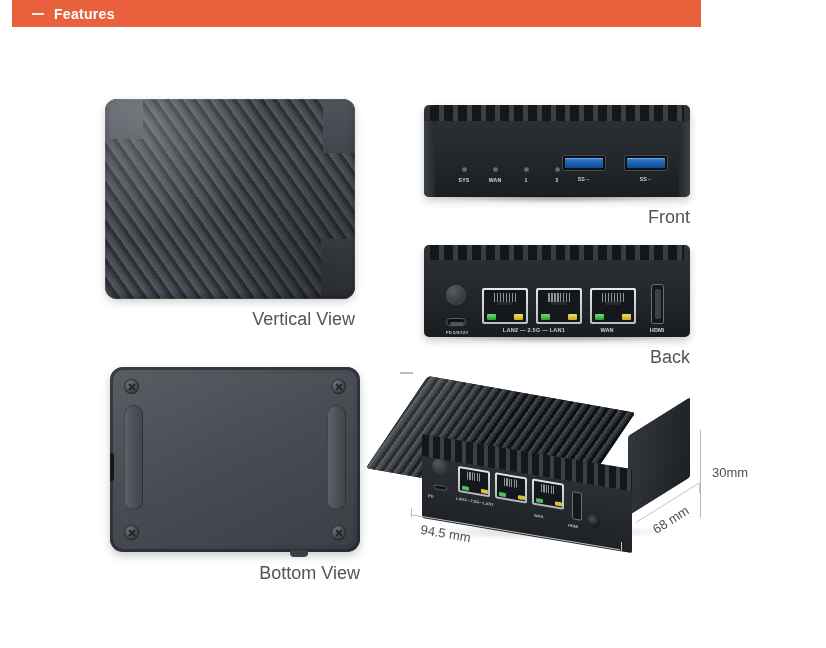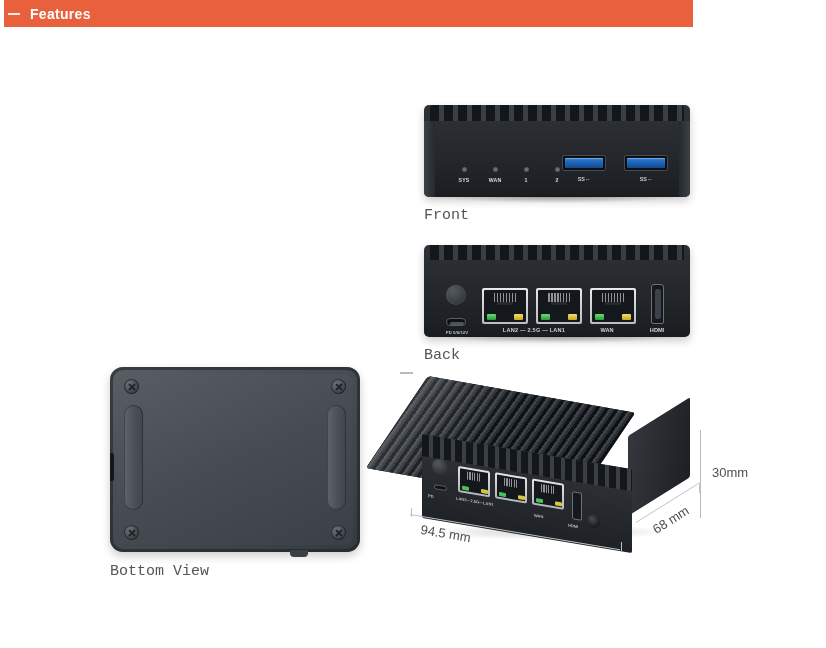--- a/index.html
+++ b/index.html
@@ -6,25 +6,25 @@
   html, body {
     margin: 0; padding: 0;
     width: 826px; height: 648px;
     background: #ffffff;
     font-family: "Liberation Sans", sans-serif;
     overflow: hidden;
   }
 
   
   .header-bar {
-    position: absolute; left: 4px; top: 0;
+    position: absolute; left: 12px; top: 0;
     width: 689px; height: 27px;
     background: #e8613c;
     display: flex; align-items: center;
-    padding-left: 4px;
+    padding-left: 20px;
   }
   .collapse-icon {
     width: 12px; height: 2px;
     background: #fde8df;
     margin-right: 10px;
     flex: 0 0 auto;
   }
   .header-title {
     color: #ffffff;
     font-size: 14px;
@@ -32,24 +32,24 @@
     letter-spacing: 0.3px;
   }
 
   
   .canvas { position: absolute; left: 0; top: 27px; width: 826px; height: 621px; background:#fff; }
 
   .cell { position: absolute; }
   .caption {
     position: absolute;
     width: 100%;
-    text-align: left;
-    font-size: 15px;
+    text-align: right;
+    font-size: 18px;
     color: #545454;
-    font-family: Liberation Mono, monospace;
+    font-family: Liberation Sans, sans-serif;
   }
 
   
   .vv-wrap { left: 105px; top: 72px; width: 250px; height: 200px; }
   .vv-body {
     position: absolute; inset: 0;
     border-radius: 12px;
     background: linear-gradient(135deg,#4a4f55 0%,#3a3f45 40%,#30353a 100%);
     overflow: hidden;
     box-shadow: 0 3px 9px rgba(0,0,0,0.18);
@@ -456,20 +456,31 @@
 </head>
 <body>
 
 <div class="header-bar">
   <span class="collapse-icon"></span>
   <span class="header-title">Features</span>
 </div>
 
 <div class="canvas">
 
+  <div class="cell vv-wrap">
+    <div class="vv-body">
+      <div class="vv-fins"></div>
+      <div class="vv-flat-tl"></div>
+      <div class="vv-flat-tr"></div>
+      <div class="vv-flat-br"></div>
+      <div class="vv-gloss"></div>
+      <div class="vv-edge"></div>
+    </div>
+    <div class="caption" style="top:210px;">Vertical View</div>
+  </div>
 
   <div class="cell fp-wrap">
     <div class="fp-body">
       <div class="fp-topfins"></div>
       <div class="fp-face">
         <div class="fp-side-l"></div>
         <div class="fp-side-r"></div>
 
         <div class="led-group">
           <div class="led-item">

